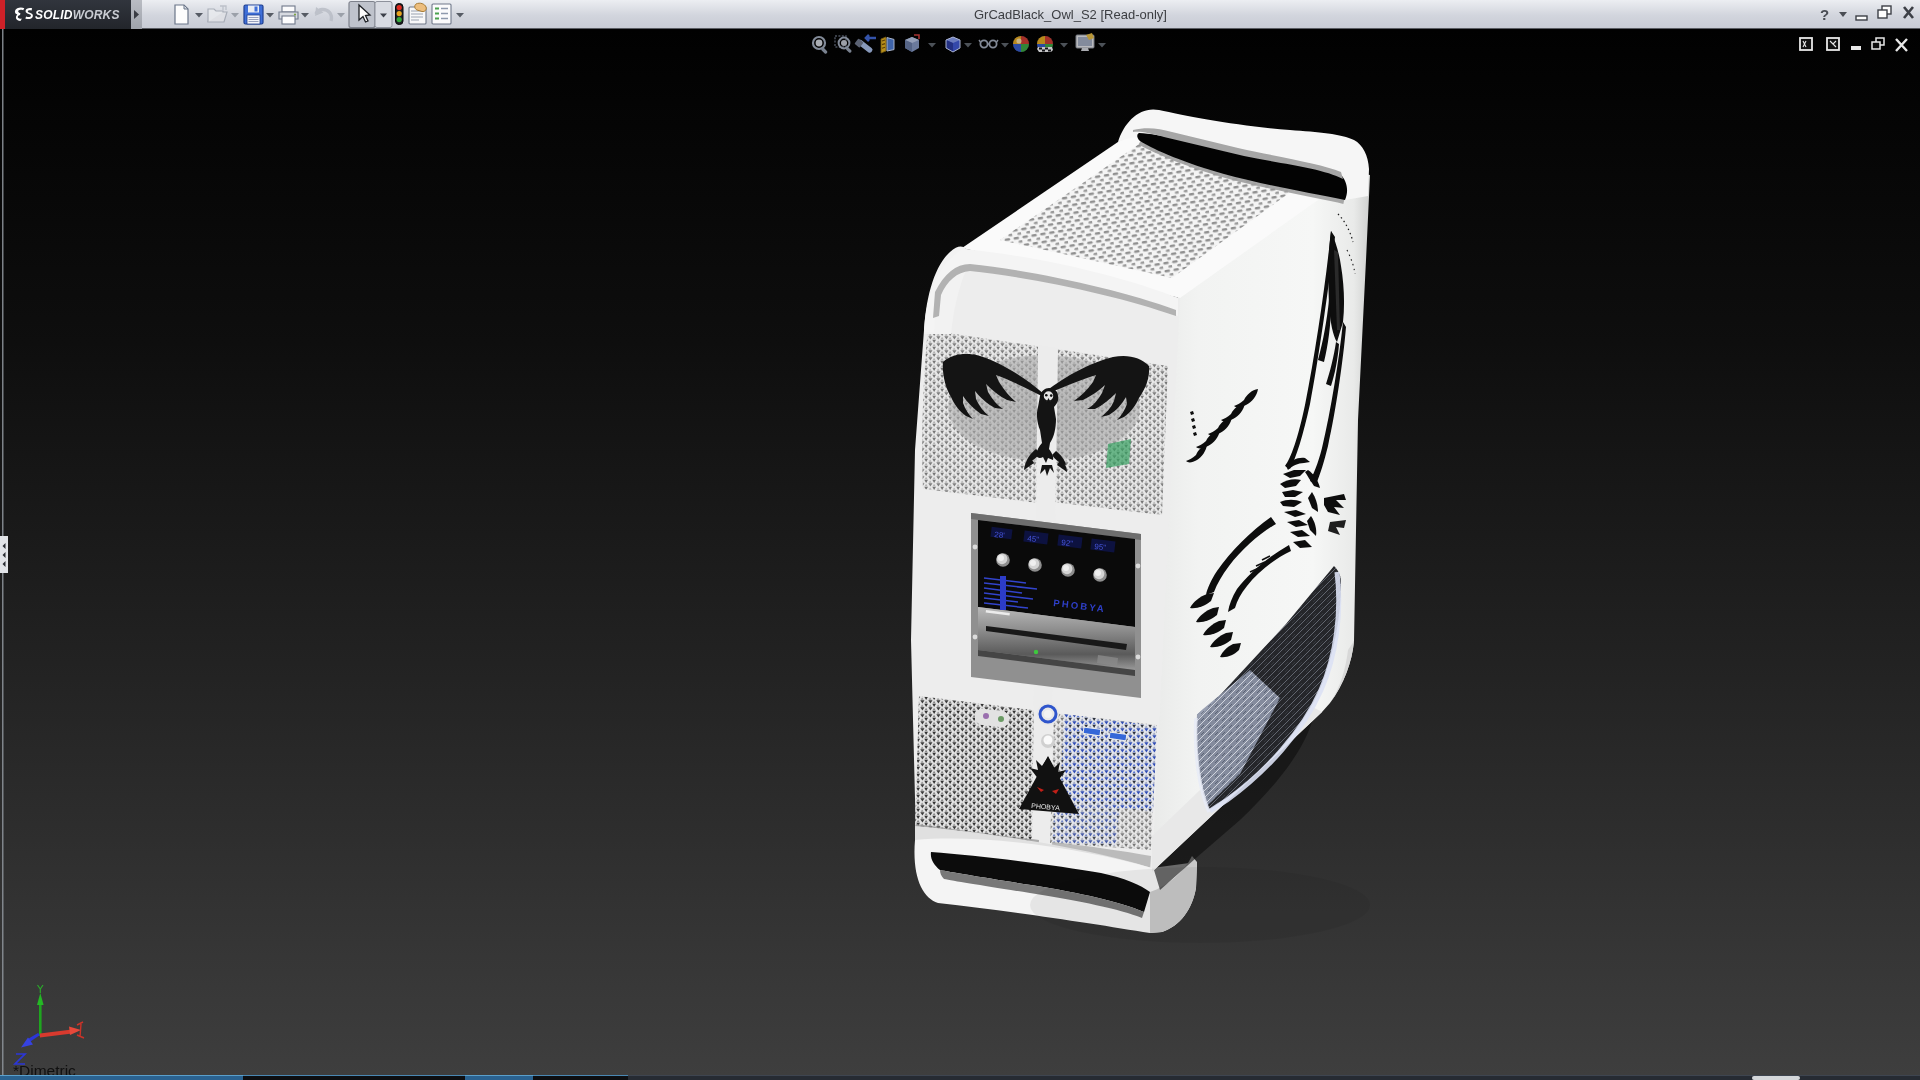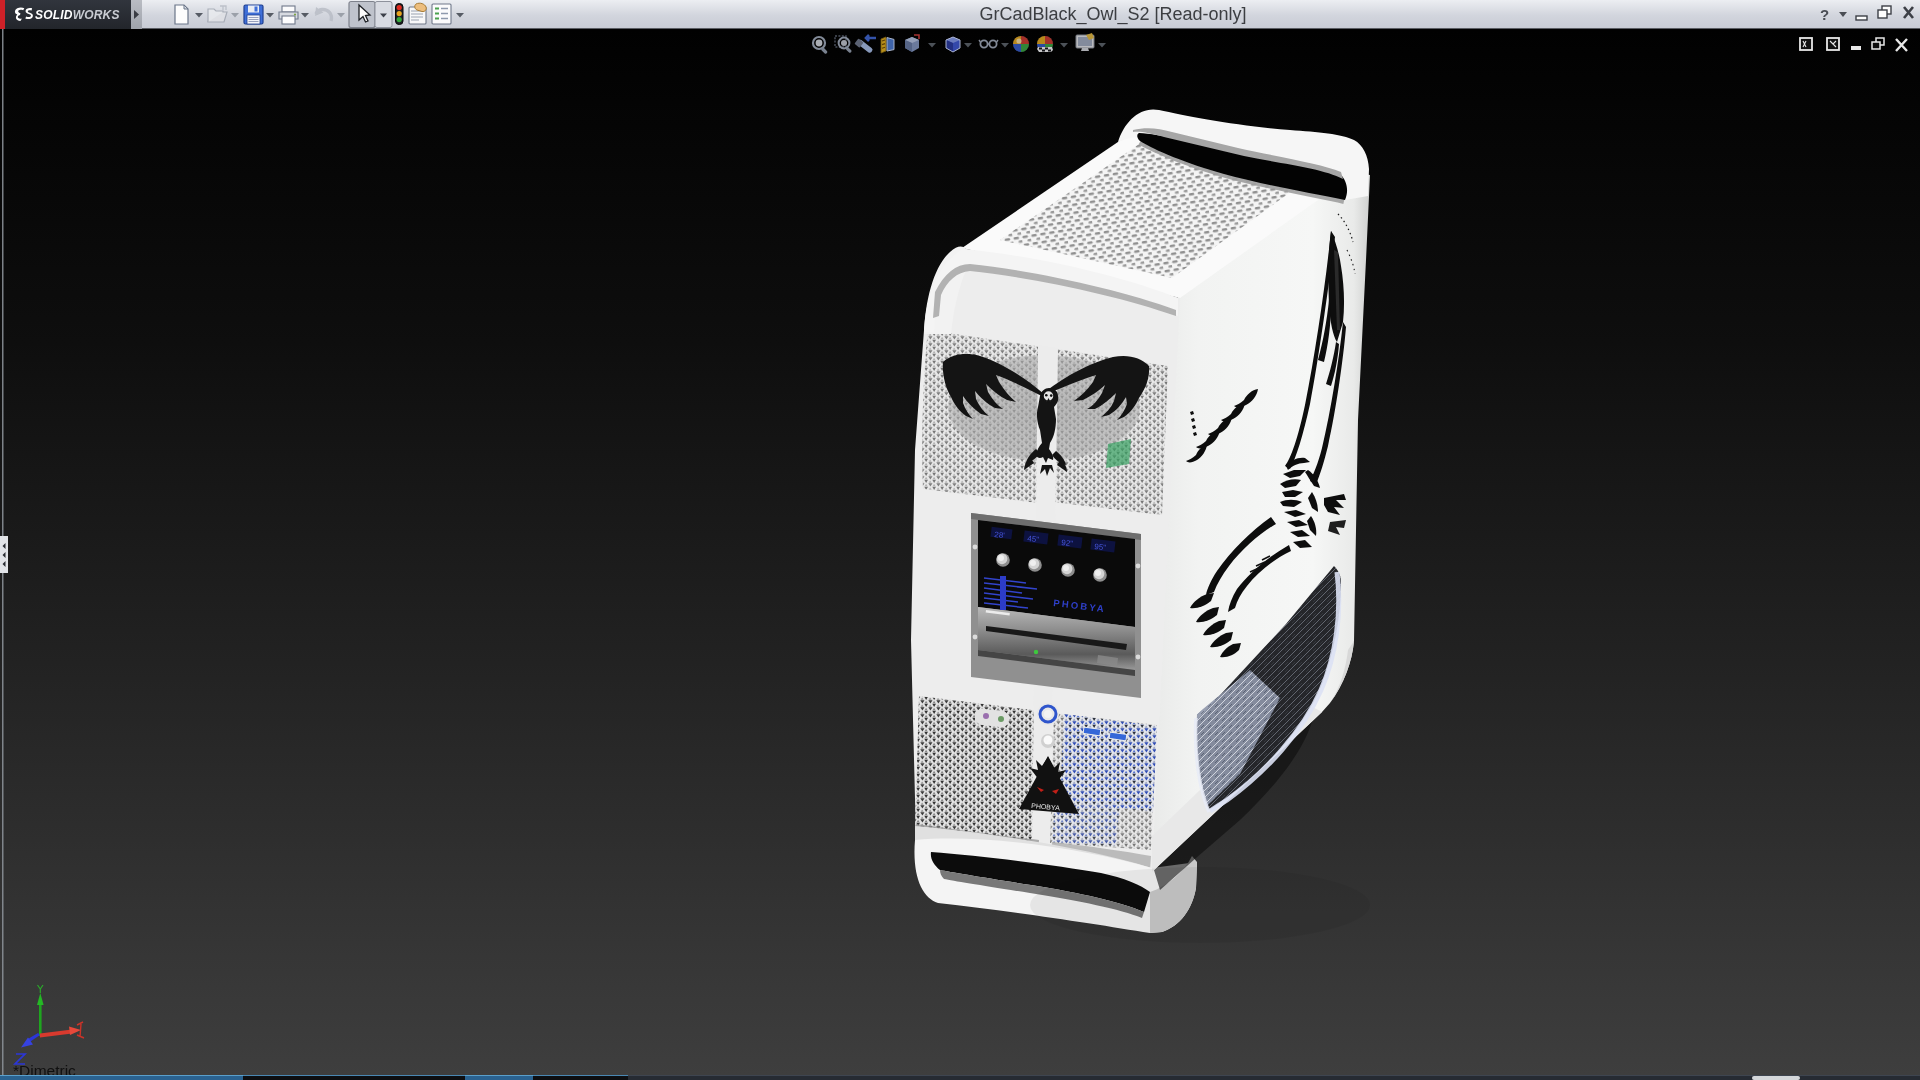--- a/index.html
+++ b/index.html
@@ -3,21 +3,21 @@
 <meta charset="utf-8">
 <style>
 * { margin:0; padding:0; box-sizing:border-box; }
 html,body { width:1920px; height:1080px; overflow:hidden; background:#000; font-family:"Liberation Sans", sans-serif; }
 #page { position:absolute; inset:0; width:1521px; height:1080px; }
 #titlebar { position:absolute; left:0; top:0; width:1920px; height:29px;
   background:linear-gradient(#eceef2, #d2d5dd 55%, #c8ccd5); border-bottom:1px solid #5a5d63; }
 #redstrip { position:absolute; left:0; top:0; width:5px; height:29px; background:#cf2128; }
 #swlogo { position:absolute; left:5px; top:0; width:126px; height:29px; background:linear-gradient(#31353d,#22252b); color:#fff; }
 #swdiv { position:absolute; left:131px; top:0; width:11px; height:29px; background:linear-gradient(#b9bcc3,#9fa3ab); }
-#title-text { position:absolute; left:928px; top:0; width:370px; height:29px; line-height:29px; text-align:center; font-size:18px; color:#3c3e42; }
+#title-text { position:absolute; left:974px; top:0; width:370px; height:29px; line-height:29px; text-align:left; font-size:13px; color:#3c3e42; }
 #viewport { position:absolute; left:0; top:29px; width:1920px; height:1046px;
   background:linear-gradient(#010101, #0e0e0e 30%, #232323 62%, #3e3e3e 100%); }
 #taskbar { position:absolute; left:0; top:1075px; width:1920px; height:5px; background:#10151c; }
 svg text { font-family:"Liberation Sans", sans-serif; }
 </style>
 </head>
 <body>
 <div id="page">
   <div id="titlebar">
     <div id="redstrip"></div>

